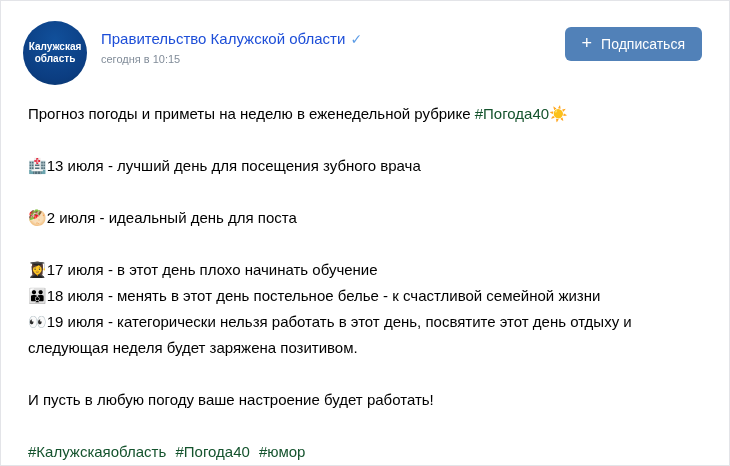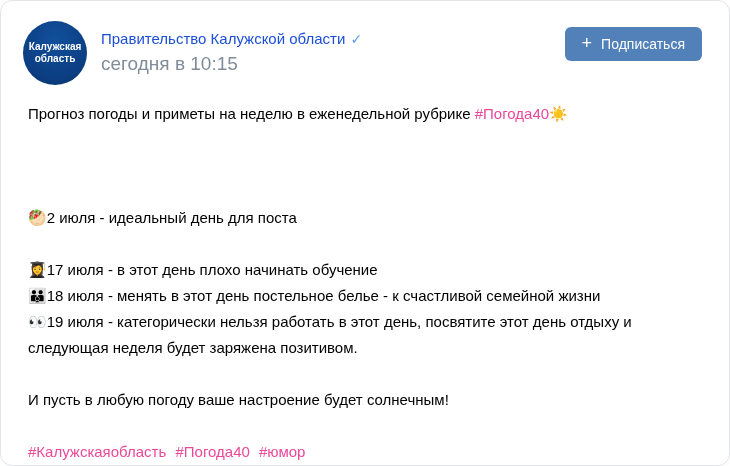--- a/index.html
+++ b/index.html
@@ -8,54 +8,54 @@
     width: 730px; height: 466px;
     background: #fff;
     font-family: "Liberation Sans", "DejaVu Sans", sans-serif;
     color: #000;
   }
   .card {
     position: absolute; inset: 0;
     width: 730px; height: 466px;
     background: #fff;
     border: 1px solid #e3e4e8;
-    border-radius: 12px;
+    border-radius: 0;
     padding: 20px 27px 16px 22px;
     overflow: hidden;
   }
   
   .post-header { display: flex; align-items: flex-start; }
   .avatar {
     width: 64px; height: 64px; border-radius: 50%;
     background: radial-gradient(circle at 50% 30%, #11509b 0%, #0b3d81 70%, #093367 100%);
     color: #fff; flex: 0 0 auto;
     display: flex; flex-direction: column; align-items: center; justify-content: center;
     font-size: 10px; font-weight: bold; line-height: 12px; text-align: center;
     cursor: pointer;
   }
   .header-info { margin-left: 14px; padding-top: 9px; }
   .group-name {
     color: #1d4ed8; font-size: 15px; font-weight: 400;
     text-decoration: none; cursor: pointer;
   }
   .verified { color: #5c9ce6; font-size: 14px; margin-left: 5px; font-weight: 400; }
-  .timestamp { color: #818c99; font-size: 19px; margin-top: 5px; cursor: pointer; }
+  .timestamp { color: #818c99; font-size: 11px; margin-top: 5px; cursor: pointer; }
   .subscribe-btn {
     margin-left: auto; margin-top: 6px;
     background: #5181b8; color: #fff; border: none; border-radius: 6px;
     height: 34px; padding: 0 17px;
     font-family: inherit; font-size: 14px; font-weight: 500;
     display: flex; align-items: center; gap: 9px;
     cursor: pointer;
   }
   .subscribe-btn .plus { font-size: 18px; font-weight: 400; line-height: 1; position: relative; top: -1px; }
   
   .post-body { margin-top: 16px; margin-left: 5px; font-size: 15px; line-height: 26px; }
   .post-body p { margin: 0 0 26px 0; }
-  .post-link { color: #ec4899; text-decoration: none; cursor: pointer; }
+  .post-link { color: #14532d; text-decoration: none; cursor: pointer; }
   .day-line { white-space: normal; }
   .emoji { font-size: 15px; }
   .hashtags a { margin-right: 5px; }
 </style>
 </head>
 <body>
 
 <div class="card">
 
   <div class="post-header">
@@ -73,30 +73,30 @@
       <span class="plus">+</span>
       <span>Подписаться</span>
     </button>
   </div>
 
   <div class="post-body">
 
     <p><span>Прогноз погоды и приметы на неделю в еженедельной рубрике</span> <a class="post-link">#Погода40</a><span class="emoji">☀️</span></p>
 
     <p>
-      <br>
+      <span class="day-line"><span class="emoji">🏥</span><span>13 июля - лучший день для посещения зубного врача</span></span><br>
       <br>
       <span class="day-line"><span class="emoji">🥙</span><span>2 июля - идеальный день для поста</span></span><br>
       <br>
       <span class="day-line"><span class="emoji">👩‍🎓</span><span>17 июля - в этот день плохо начинать обучение</span></span><br>
       <span class="day-line"><span class="emoji">👪</span><span>18 июля - менять в этот день постельное белье - к счастливой семейной жизни</span></span><br>
       <span class="day-line"><span class="emoji">👀</span><span>19 июля - категорически нельзя работать в этот день, посвятите этот день отдыху и следующая неделя будет заряжена позитивом.</span></span>
     </p>
 
-    <p>И пусть в любую погоду ваше настроение будет солнечным!</p>
+    <p>И пусть в любую погоду ваше настроение будет работать!</p>
 
     <p class="hashtags">
       <a class="post-link">#Калужскаяобласть</a>
       <a class="post-link">#Погода40</a>
       <a class="post-link">#юмор</a>
     </p>
 
   </div>
 </div>
 

